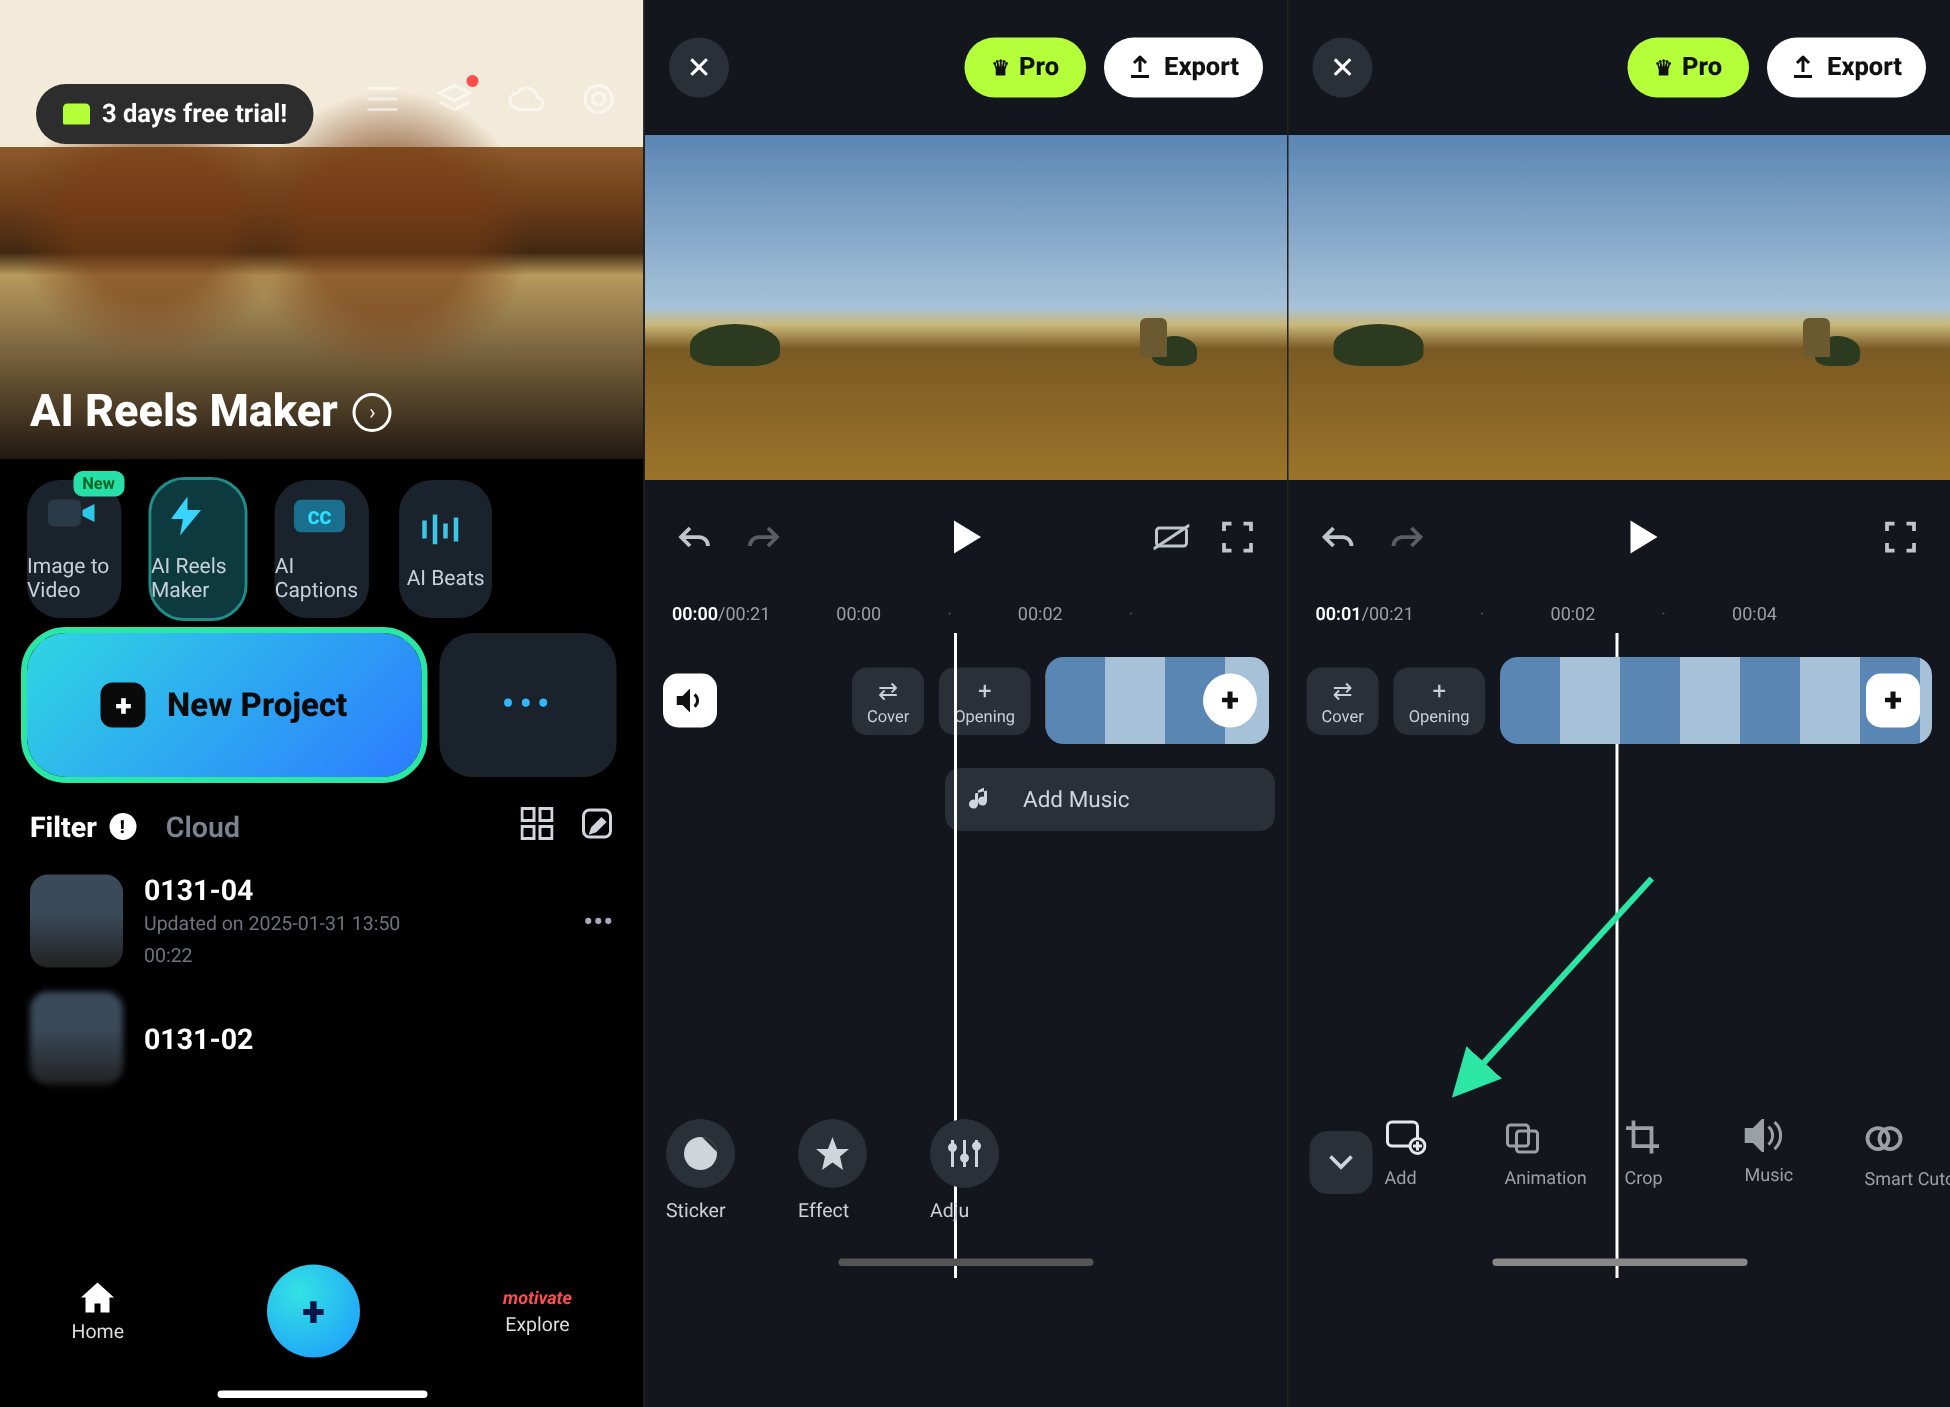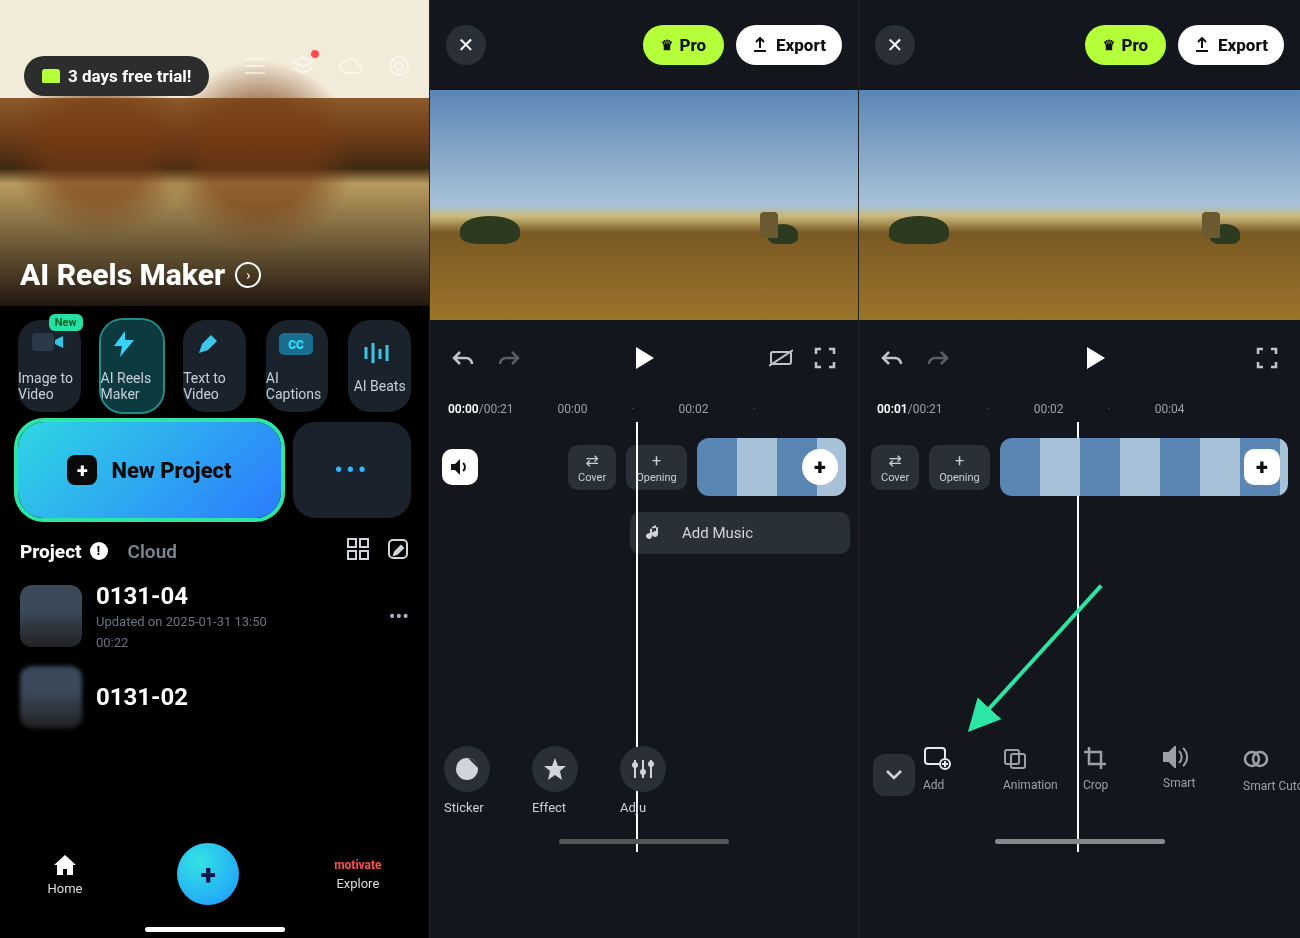--- a/index.html
+++ b/index.html
@@ -71,33 +71,33 @@
   .proj-head { padding: 6px 20px 10px; display:flex; align-items:center; gap:20px; }
   .proj-head .lbl { font-size:19px; font-weight:800; display:flex; align-items:center; gap:8px; }
   .proj-head .lbl.dim { color:#7b8591; font-weight:600; }
   .exw { width:18px;height:18px;border-radius:50%;background:#fff;color:#000;display:flex;align-items:center;justify-content:center;font-size:12px;font-weight:900;}
   .proj-head .tools { margin-left:auto; display:flex; gap:18px; }
 
   .proj-item { padding: 8px 20px; display:flex; align-items:center; gap:14px; }
   .thumb { width:62px; height:62px; border-radius:12px; background:linear-gradient(#3a4a5a 40%, #222 100%); }
   .thumb.blr { filter: blur(2px); }
   .pmeta { flex:1; }
-  .pname { font-weight:700; font-size:24px; }
+  .pname { font-weight:700; font-size:19px; }
   .psub { font-size:13px; color:#6b7580; margin-top:4px; }
   .pdur { font-size:13px; color:#6b7580; margin-top:6px; }
   .dots { color:#aab; font-size:20px; }
 
   .bottom-nav {
     position:absolute; bottom:0; left:0; width:100%; height:110px;
     background: linear-gradient(to bottom, rgba(0,0,0,0.75) 0%, #000 40%);
     display:flex; align-items:center; justify-content:space-around; padding-bottom:18px;
   }
   .nav-item { display:flex; flex-direction:column; align-items:center; gap:4px; font-size:13px; color:#ddd; }
   .fab { width:62px; height:62px; border-radius:50%; background: radial-gradient(circle at 35% 30%, #33e3e3, #1c96ff); display:flex; align-items:center; justify-content:center; font-size:28px; font-weight:900; color:#0a164a; }
-  .explore .xp { font-size:12px; color:#ff4e4e; font-weight:700; }
+  .explore .xp { font-size:12px; font-style:italic; color:#ff4e4e; font-weight:700; }
   .home-indicator { position:absolute; bottom:6px; left:50%; transform:translateX(-50%); width:140px; height:5px; background:#fff; border-radius:3px; }
 
   
   .top-bar { height: 90px; display:flex; align-items:center; padding: 0 16px; }
   .close-btn { width:40px; height:40px; border-radius:50%; background:#2a3038; display:flex; align-items:center; justify-content:center; font-size:20px; }
   .top-bar .sp { flex:1; }
   .pro-btn { background:#b4ff3a; color:#111; font-weight:800; padding:10px 18px; border-radius:26px; display:flex; align-items:center; gap:6px; font-size:17px; }
   .pro-btn .cr { font-size:14px; }
   .export-btn { background:#fff; color:#111; font-weight:800; padding:10px 16px; border-radius:26px; display:flex; align-items:center; gap:8px; font-size:17px; margin-left:12px; }
 
@@ -208,28 +208,20 @@
     <div class="feature-card active">
       <div class="ficon">
           <svg width="20" height="26" viewBox="0 0 20 26">
             <polygon points="11,0 0,15 8,15 6,26 20,9 11,9" fill="#38d4ff"></polygon>
           </svg>
         </div>
       <span>AI Reels Maker</span>
     </div>
     <div class="feature-card">
       <div class="ficon">
-          <svg width="24" height="24" viewBox="0 0 24 24">
-            <path d="M3 21l3-9 9-9 6 6-9 9-9 3z" fill="#3cc7e8"></path>
-          </svg>
-        </div>
-      <span>Text  to Video</span>
-    </div>
-    <div class="feature-card">
-      <div class="ficon">
           <svg width="34" height="22" viewBox="0 0 34 22">
             <rect width="34" height="22" rx="5" fill="#1b6f8e"></rect>
             <text x="17" y="16" text-anchor="middle" font-size="12" font-weight="900" fill="#2fe0ff">CC</text>
           </svg>
         </div>
       <span>AI Captions</span>
     </div>
     <div class="feature-card">
       <div class="ficon">
           <svg width="30" height="22" viewBox="0 0 30 22" stroke="#3cc7e8" stroke-width="3" fill="none">
@@ -246,21 +238,21 @@
   <div class="primary-row">
     <div class="new-project">
       <span class="np-plus">+</span>
       <span>New Project</span>
     </div>
     <div class="more-card">•••</div>
   </div>
 
   <div class="proj-head">
     <span class="lbl">
-      <span>Project</span>
+      <span>Filter</span>
       <span class="exw">!</span>
     </span>
     <span class="lbl dim">Cloud</span>
     <div class="tools">
       <span><svg width="22" height="22" viewBox="0 0 22 22" stroke="#cfd5db" stroke-width="2" fill="none">
             <rect x="1" y="1" width="8" height="8"></rect>
             <rect x="13" y="1" width="8" height="8"></rect>
             <rect x="1" y="13" width="8" height="8"></rect>
             <rect x="13" y="13" width="8" height="8"></rect>
           </svg></span>
@@ -530,21 +522,21 @@
           </div>
           <span class="tl">Crop</span>
         </div>
       <div class="tool">
           <div class="ti">
             <svg width="26" height="22" viewBox="0 0 26 22" stroke="#9aa0a6" stroke-width="2" fill="none">
               <polygon points="1,7 6,7 12,1 12,21 6,15 1,15" fill="#9aa0a6"></polygon>
               <path d="M16 5a8 8 0 010 12M20 2a12 12 0 010 18"></path>
             </svg>
           </div>
-          <span class="tl">Smart</span>
+          <span class="tl">Music</span>
         </div>
       <div class="tool">
           <div class="ti">
             <svg width="26" height="26" viewBox="0 0 26 26" stroke="#9aa0a6" stroke-width="2.5" fill="none">
               <circle cx="9" cy="13" r="7"></circle>
               <circle cx="17" cy="13" r="7"></circle>
             </svg>
           </div>
           <span class="tl" style="text-align:center;line-height:1.1">Smart Cutout</span>
         </div>

